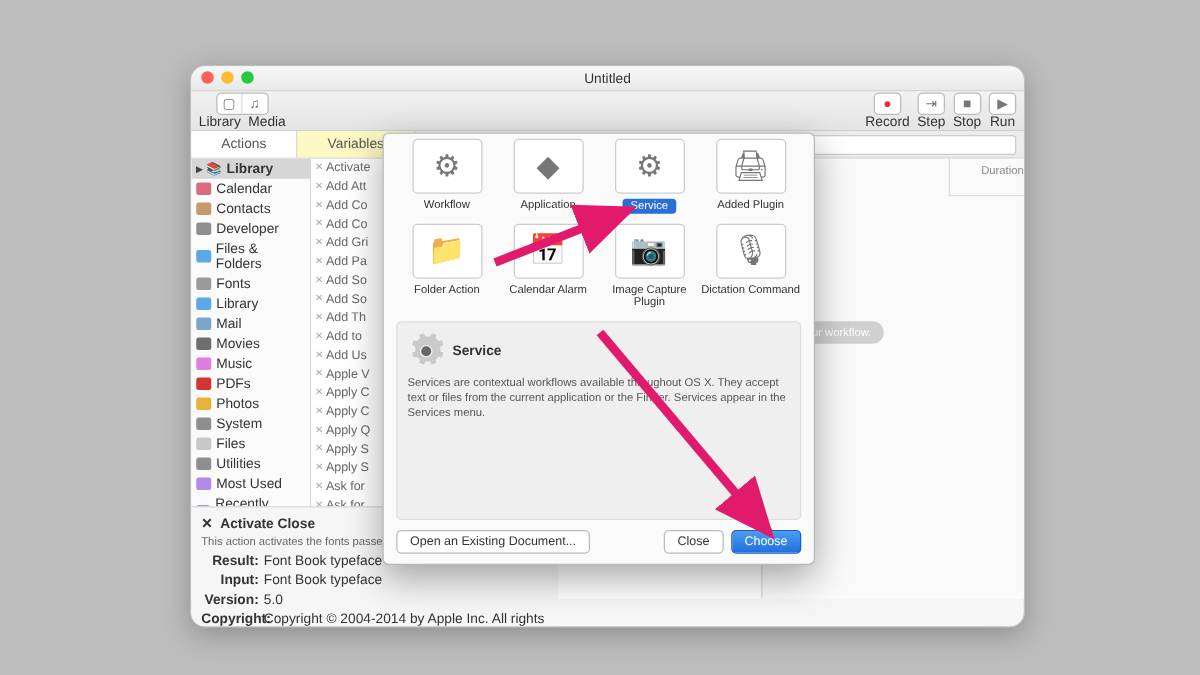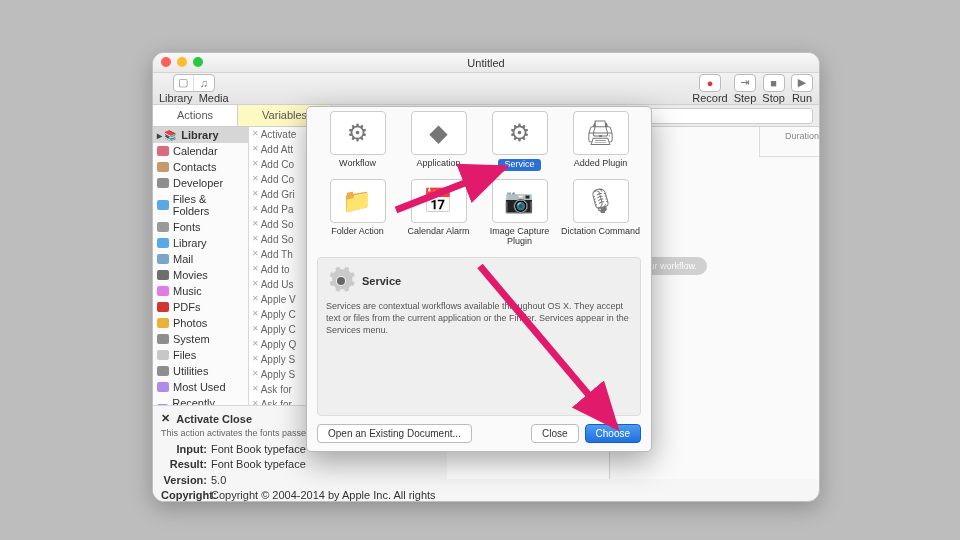--- a/index.html
+++ b/index.html
@@ -212,22 +212,22 @@
       </div>
     </div>
   </div>
 
   <div class="detail">
     <h3>
         <span>✕</span>
         <span>Activate Close</span>
       </h3>
     <p>This action activates the fonts passed fro</p>
+    <div class="kv"><b>Result:</b><span>Font Book typeface</span></div>
     <div class="kv"><b>Input:</b><span>Font Book typeface</span></div>
-    <div class="kv"><b>Result:</b><span>Font Book typeface</span></div>
     <div class="kv"><b>Version:</b><span>5.0</span></div>
     <div class="kv"><b>Copyright:</b><span>Copyright © 2004-2014 by Apple Inc. All rights reserved.</span></div>
   </div>
 </div>
 
 <div class="dialog">
   <div class="grid" id="dlg-grid">
       <div class="cell">
         <div class="pic">⚙︎</div>
         <div class="lbl">Workflow</div>

